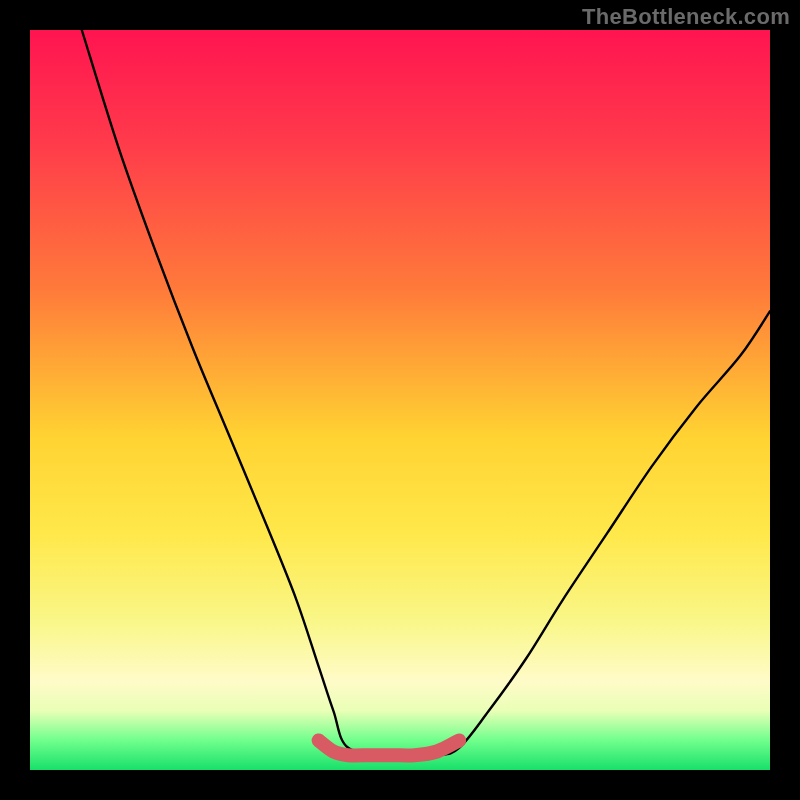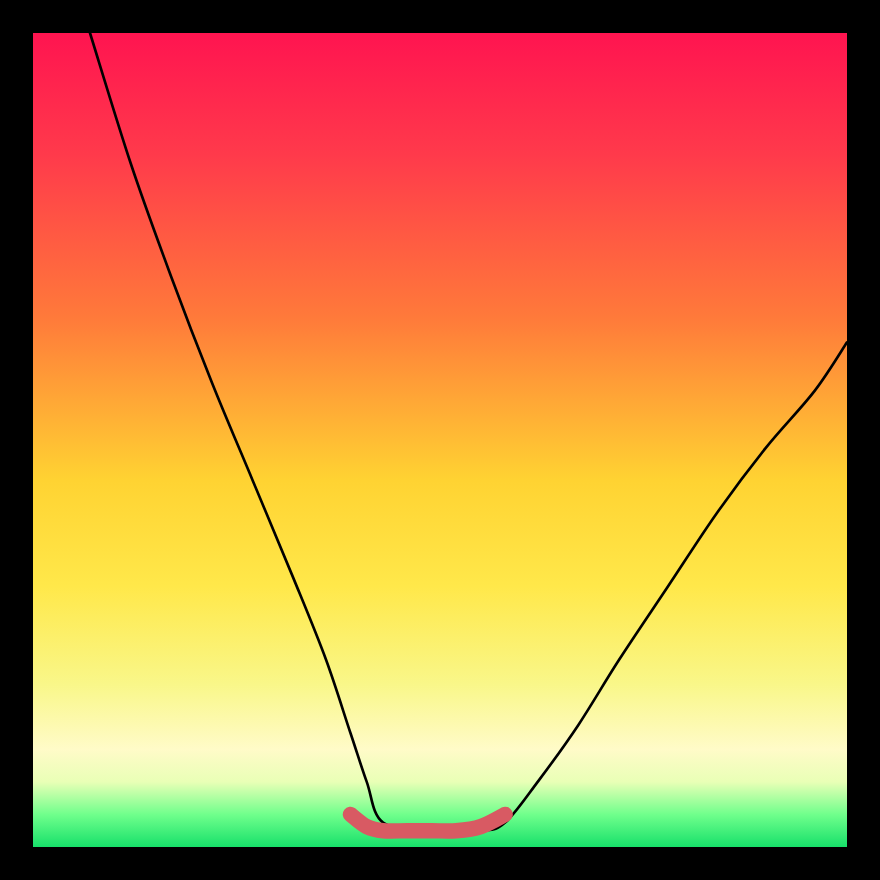--- a/index.html
+++ b/index.html
@@ -55,20 +55,21 @@
     width: 740px;
     height: 740px;
     overflow: visible;
   }
 </style>
 </head>
 <body>
 
 <div class="frame">
 
+  <div class="watermark">TheBottleneck.com</div>
 
   <div class="plot-area">
     <svg class="curves" viewBox="0 0 740 740" preserveAspectRatio="none">
       <path fill="none" stroke="#000" stroke-width="2.4" stroke-linecap="round" stroke-linejoin="round" d="M51.8,0.0 C58.0,19.7 76.5,81.4 88.8,118.4 C101.1,155.4 113.5,188.7 125.8,222.0 C138.1,255.3 150.5,287.4 162.8,318.2 C175.1,349.0 187.5,377.4 199.8,407.0 C212.1,436.6 225.7,468.7 236.8,495.8 C247.9,522.9 257.8,546.4 266.4,569.8 C275.0,593.2 282.4,617.9 288.6,636.4 C294.8,654.9 298.5,667.2 303.4,680.8 C308.3,694.4 308.3,710.4 318.2,717.8 C328.1,725.2 347.8,724.0 362.6,725.2 C377.4,726.4 395.9,726.4 407.0,725.2 C418.1,724.0 420.6,725.2 429.2,717.8 C437.8,710.4 447.7,695.6 458.8,680.8 C469.9,666.0 483.5,647.5 495.8,629.0 C508.1,610.5 519.2,590.8 532.8,569.8 C546.4,548.8 562.4,525.4 577.2,503.2 C592.0,481.0 606.8,457.6 621.6,436.6 C636.4,415.6 651.2,395.9 666.0,377.4 C680.8,358.9 698.1,341.6 710.4,325.6 C722.7,309.6 735.1,288.6 740.0,281.2"></path>
       <path fill="none" stroke="#d85a63" stroke-width="14" stroke-linecap="round" stroke-linejoin="round" d="M288.6,710.4 C291.1,712.3 298.5,719.0 303.4,721.5 C308.3,724.0 312.0,724.6 318.2,725.2 C324.4,725.8 333.0,725.2 340.4,725.2 C347.8,725.2 355.2,725.2 362.6,725.2 C370.0,725.2 377.4,725.8 384.8,725.2 C392.2,724.6 399.6,724.0 407.0,721.5 C414.4,719.0 425.5,712.3 429.2,710.4"></path>
     </svg>
   </div>
 
 </div>
 

